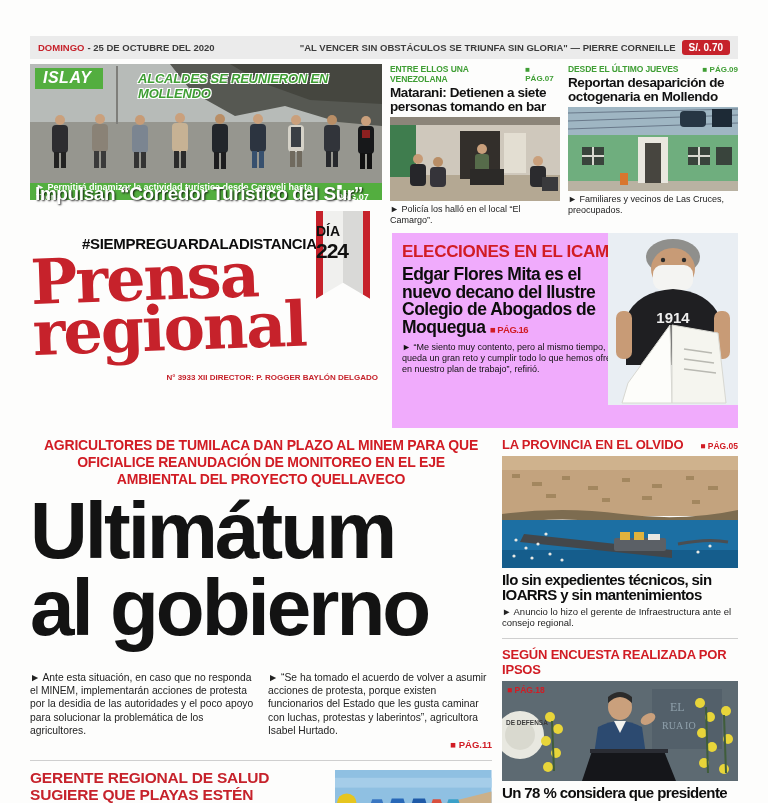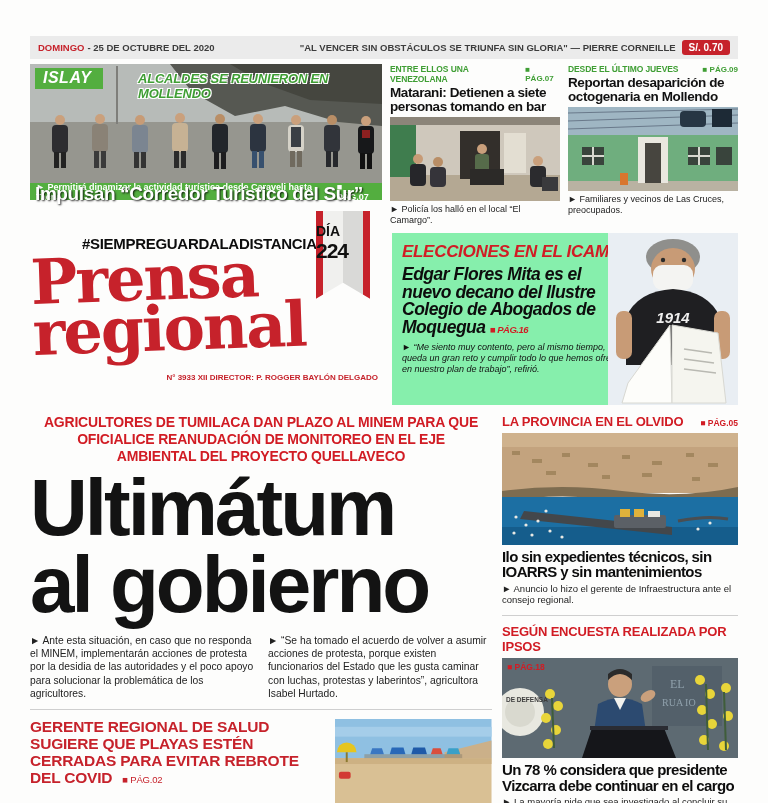--- a/index.html
+++ b/index.html
@@ -42,36 +42,36 @@
   .logo { color:#c6222b; font-family:"DejaVu Serif", serif; font-weight:bold; font-size:62px;
           line-height:0.82; letter-spacing:-2px; transform:rotate(-2deg); transform-origin:left top; margin-top:6px; }
   .issue { color:#c6222b; font-size:8px; font-weight:bold; text-align:right; margin:14px 4px 0 0; }
   .ribbon { position:absolute; right:12px; top:-22px; width:54px; height:88px; z-index:5;
             background:linear-gradient(90deg,#c6222b 0 13%,#f0f0ee 13% 50%,#d9d9d7 50% 87%,#c6222b 87%);
             clip-path:polygon(0 0,100% 0,100% 100%,50% 82%,0 100%);
             display:flex; flex-direction:column; align-items:flex-start; padding-top:12px; }
   .ribbon .dia { font-size:14px; font-weight:bold; color:#111; }
   .ribbon .num { font-size:21px; font-weight:bold; color:#111; letter-spacing:-1px; }
 
-  .icam { width:346px; background:#86efac; position:relative; padding:9px 0 0 10px; height:172px;font-style:italic; }
+  .icam { width:346px; background:#f0abfc; position:relative; padding:9px 0 0 10px; height:195px; }
   .icam-kicker { color:#d11c24; font-weight:bold; font-size:17px; letter-spacing:-0.3px; }
   .icam-headline { color:#0d0d0d; font-weight:bold; font-size:17.5px; line-height:1.02;
                    letter-spacing:-0.5px; width:218px; margin-top:4px; }
   .icam-page { color:#d11c24; font-size:9.5px; font-weight:bold; }
   .icam-caption { font-size:9px; color:#111; width:230px; line-height:1.22; margin-top:5px; }
   .icam-photo { position:absolute; right:0; top:0; }
 
   
   .row3 { display:flex; gap:10px; margin-top:9px; }
   .leftcol { width:462px; }
   .main-kicker { color:#d11c24; font-weight:bold; font-size:14px; line-height:1.22; text-align:center;
                  max-width:445px; margin:0 auto; letter-spacing:-0.2px; }
   .main-headline { color:#131313; font-weight:bold; font-size:80px; letter-spacing:-3px;
                    line-height:0.97; margin-top:4px; }
-  .main-paras { display:flex; gap:14px; margin-top:10px; }
+  .main-paras { display:flex; gap:14px; margin-top:24px; }
   .main-para { width:50%; font-size:10.3px; line-height:1.28; color:#222; }
   .para-page { text-align:right; color:#d11c24; font-weight:bold; font-size:9.5px; margin-top:2px; }
   .divider { border-top:1px solid #cfcfcf; margin:9px 0 8px; }
 
   .covid-row { display:flex; gap:12px; }
   .covid-text { width:300px; }
   .covid-headline { color:#c6222b; font-weight:bold; font-size:15.5px; line-height:1.1; letter-spacing:-0.2px; }
   .covid-page { color:#c6222b; font-weight:normal; font-size:9.5px; margin-left:10px; }
 
   .rightcol { width:236px; }
@@ -260,20 +260,21 @@
     <div class="leftcol">
       <div class="main-kicker">AGRICULTORES DE TUMILACA DAN PLAZO AL MINEM PARA QUE OFICIALICE REANUDACIÓN DE MONITOREO EN EL EJE AMBIENTAL DEL PROYECTO QUELLAVECO</div>
       <div class="main-headline">
         <div>Ultimátum</div>
         <div>al gobierno</div>
       </div>
       <div class="main-paras">
         <div class="main-para">► Ante esta situación, en caso que no responda el MINEM, implementarán acciones de protesta por la desidia de las autoridades y el poco apoyo para solucionar la problemática de los agricultores.</div>
         <div class="main-para">
           <span>► “Se ha tomado el acuerdo de volver a asumir acciones de protesta, porque existen funcionarios del Estado que les gusta caminar con luchas, protestas y laberintos”, agricultora Isabel Hurtado.</span>
+          <div class="para-page">■ PÁG.11</div>
         </div>
       </div>
       <div class="divider"></div>
       <div class="covid-row">
         <div class="covid-text">
           <div class="covid-headline"><span>GERENTE REGIONAL DE SALUD SUGIERE QUE PLAYAS ESTÉN CERRADAS PARA EVITAR REBROTE DEL COVID</span><span class="covid-page">■ PÁG.02</span></div>
 
         </div>
         <svg width="160" height="93" viewBox="0 0 160 93">
           <rect width="160" height="40" fill="#8fc0e2"></rect>

